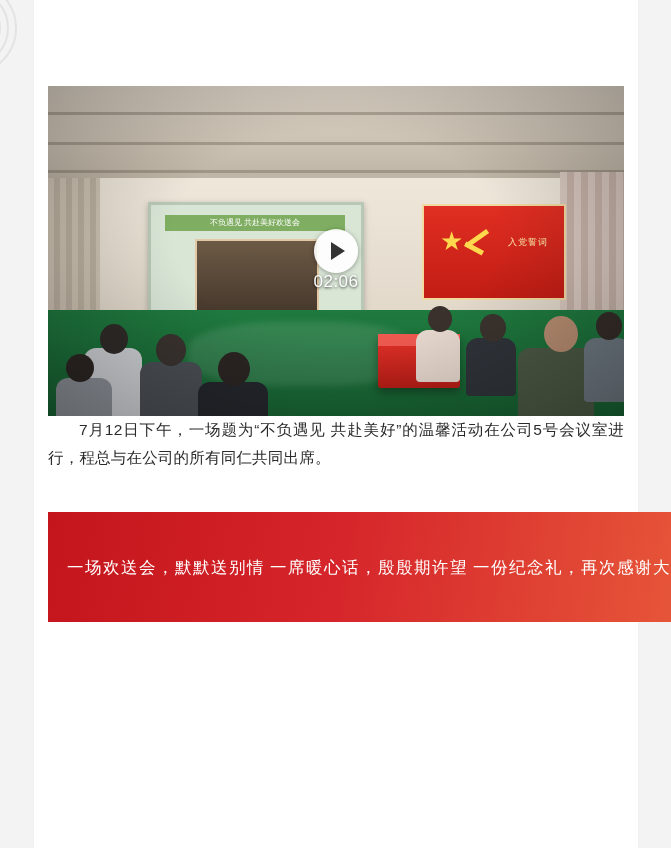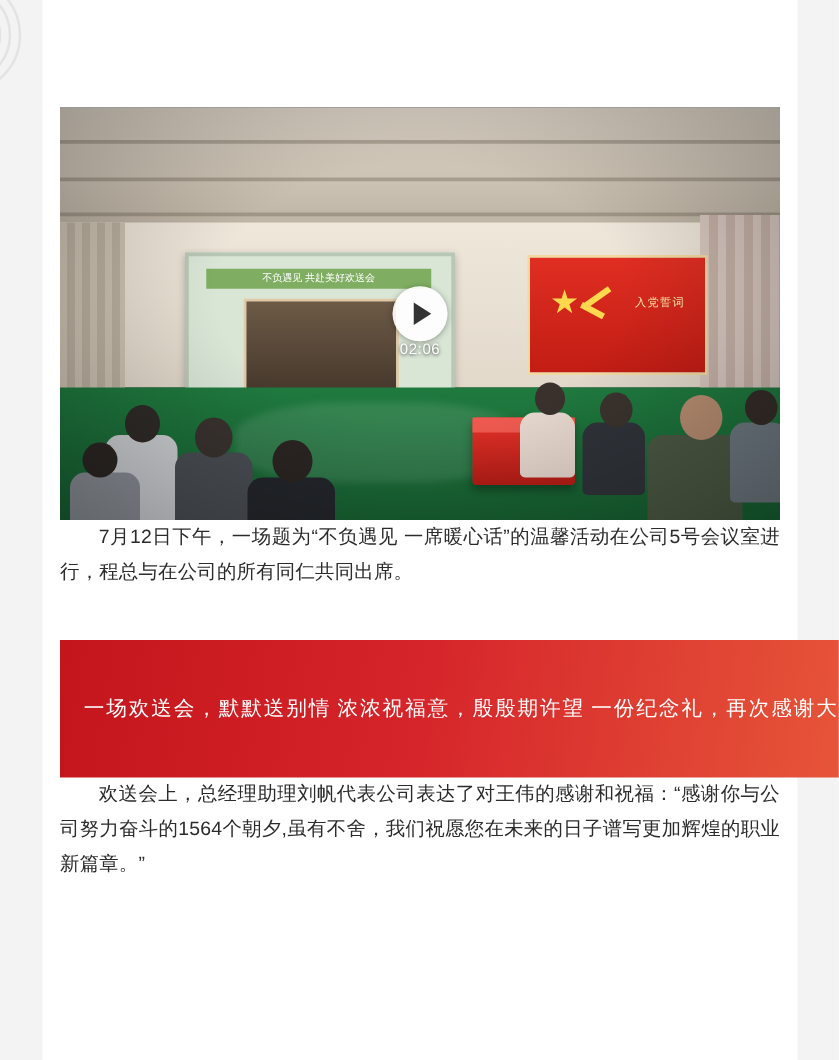--- a/index.html
+++ b/index.html
@@ -164,21 +164,21 @@
     border-top: 9px solid transparent;
     border-bottom: 9px solid transparent;
     margin-left: 4px;
   }
   .v-time {
     position: absolute;
     left: 50%;
     transform: translateX(-50%);
     top: 186px;
     color: #ffffff;
-    font-size: 12px;
+    font-size: 17px;
     text-shadow: 0 1px 3px rgba(0,0,0,.8);
     letter-spacing: .5px;
   }
 
   
   p.body-text {
     margin: 0;
     padding: 0;
     font-size: 15.5px;
     line-height: 28px;
@@ -279,24 +279,23 @@
       <div class="head" style="left:380px;top:220px;width:24px;height:26px;background:#3a312c;"></div>
 
       <div class="v-vignette"></div>
 
       <div class="play-btn">
         <div class="play-tri"></div>
       </div>
       <div class="v-time">02:06</div>
     </div>
 
-    <p class="body-text intro-para indent">7月12日下午，一场题为“不负遇见 一席暖心话”的温馨活动在公司5号会议室进行，程总与在公司的所有同仁共同出席。</p>
+    <p class="body-text intro-para indent">7月12日下午，一场题为“不负遇见 共赴美好”的温馨活动在公司5号会议室进行，程总与在公司的所有同仁共同出席。</p>
 
     <div class="banner">
       <div class="banner-line">一场欢送会，默默送别情</div>
-      <div class="banner-line">浓浓祝福意，殷殷期许望</div>
+      <div class="banner-line">一席暖心话，殷殷期许望</div>
       <div class="banner-line">一份纪念礼，再次感谢大家</div>
     </div>
 
-    <p class="body-text after-banner indent">欢送会上，总经理助理刘帆代表公司表达了对王伟的感谢和祝福：“感谢你与公司努力奋斗的1564个朝夕,虽有不舍，我们祝愿您在未来的日子谱写更加辉煌的职业新篇章。”</p>
 
   </div>
 </div>
 
 </body></html>

